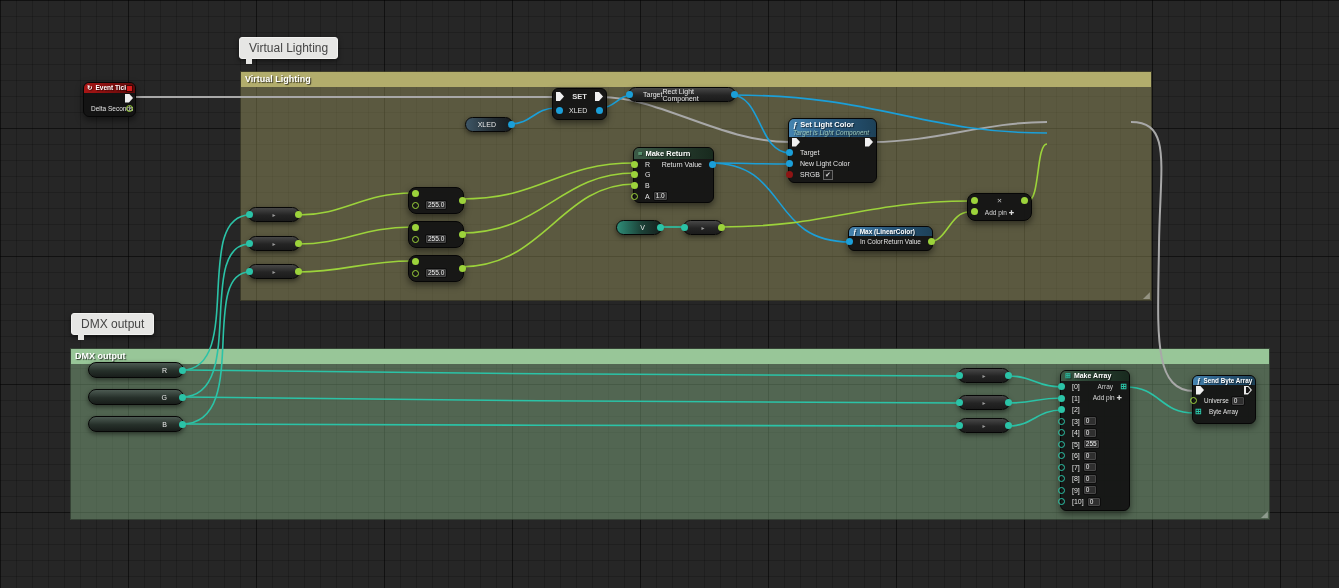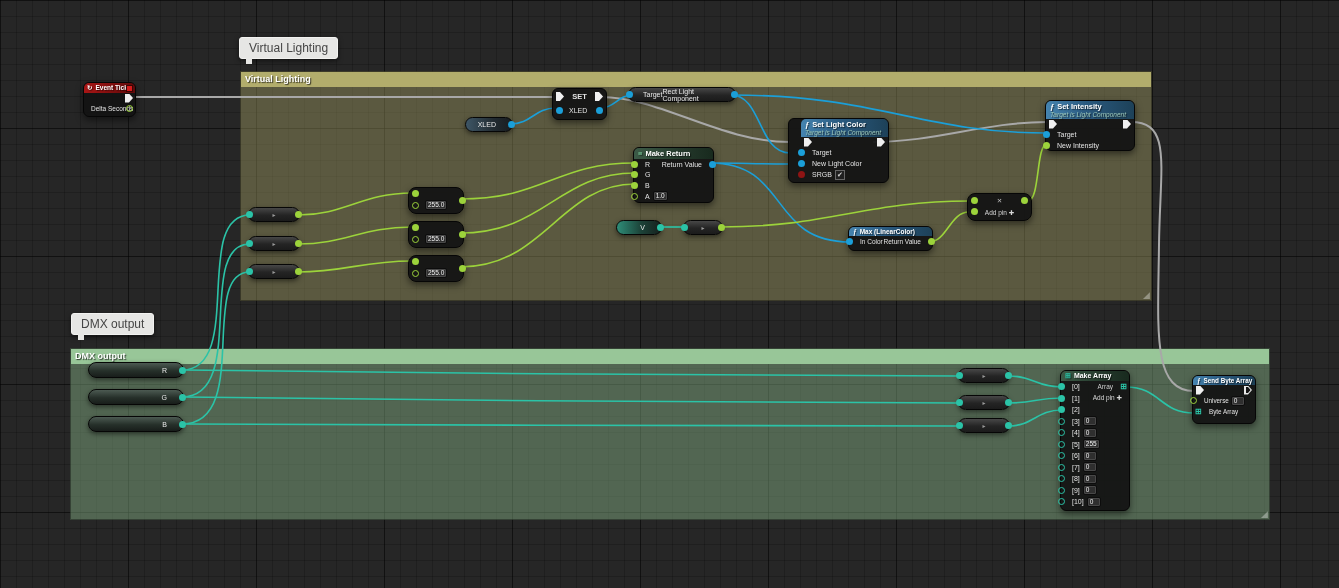--- a/index.html
+++ b/index.html
@@ -224,21 +224,21 @@
     <span class="pin p-teal L"></span>
     <span class="glyph">▸</span>
     <span class="pin p-green R"></span>
   </div>
   <div class="pill" style="left:248px;top:264px;width:52px;">
     <span class="pin p-teal L"></span>
     <span class="glyph">▸</span>
     <span class="pin p-green R"></span>
   </div>
 
-  <div class="node" style="left:788px;top:118px;width:87px;height:63px;padding-left:12px;">
+  <div class="node" style="left:788px;top:118px;width:87px;height:63px;">
     <div class="nhead h-fn"><span class="ico">ƒ</span><span>Set Light Color</span>
       <span class="sub">Target is Light Component</span></div>
     <div class="row" style="height:10px;">
       <span class="exec L"></span>
       <span class="exec R"></span>
     </div>
     <div class="row" style="height:11px;">
       <span class="pin p-blue L"></span>
       <span style="margin-left:4px;">Target</span>
     </div>
@@ -246,36 +246,20 @@
       <span class="pin p-blue L"></span>
       <span style="margin-left:4px;">New Light Color</span>
     </div>
     <div class="row" style="height:11px;">
       <span class="pin p-red L"></span>
       <span style="margin-left:4px;">SRGB</span>
       <span class="chk">✔</span>
     </div>
   </div>
 
-  <div class="node" style="left:1045px;top:100px;width:88px;height:49px;">
-    <div class="nhead h-fn"><span class="ico">ƒ</span><span>Set Intensity</span>
-      <span class="sub">Target is Light Component</span></div>
-    <div class="row" style="height:10px;">
-      <span class="exec L"></span>
-      <span class="exec R"></span>
-    </div>
-    <div class="row" style="height:11px;">
-      <span class="pin p-blue L"></span>
-      <span style="margin-left:4px;">Target</span>
-    </div>
-    <div class="row" style="height:11px;">
-      <span class="pin p-green L"></span>
-      <span style="margin-left:4px;">New Intensity</span>
-    </div>
-  </div>
 
   <div class="node" style="left:848px;top:226px;width:83px;height:23px;">
     <div class="nhead h-fn" style="font-size:6.5px;"><span class="ico">ƒ</span><span>Max (LinearColor)</span></div>
     <div class="row" style="height:11px;font-size:6.5px;">
       <span class="pin p-blue L"></span>
       <span style="margin-left:4px;">In Color</span>
       <span class="spacer"></span>
       <span style="margin-right:4px;">Return Value</span>
       <span class="pin p-green R"></span>
     </div>

